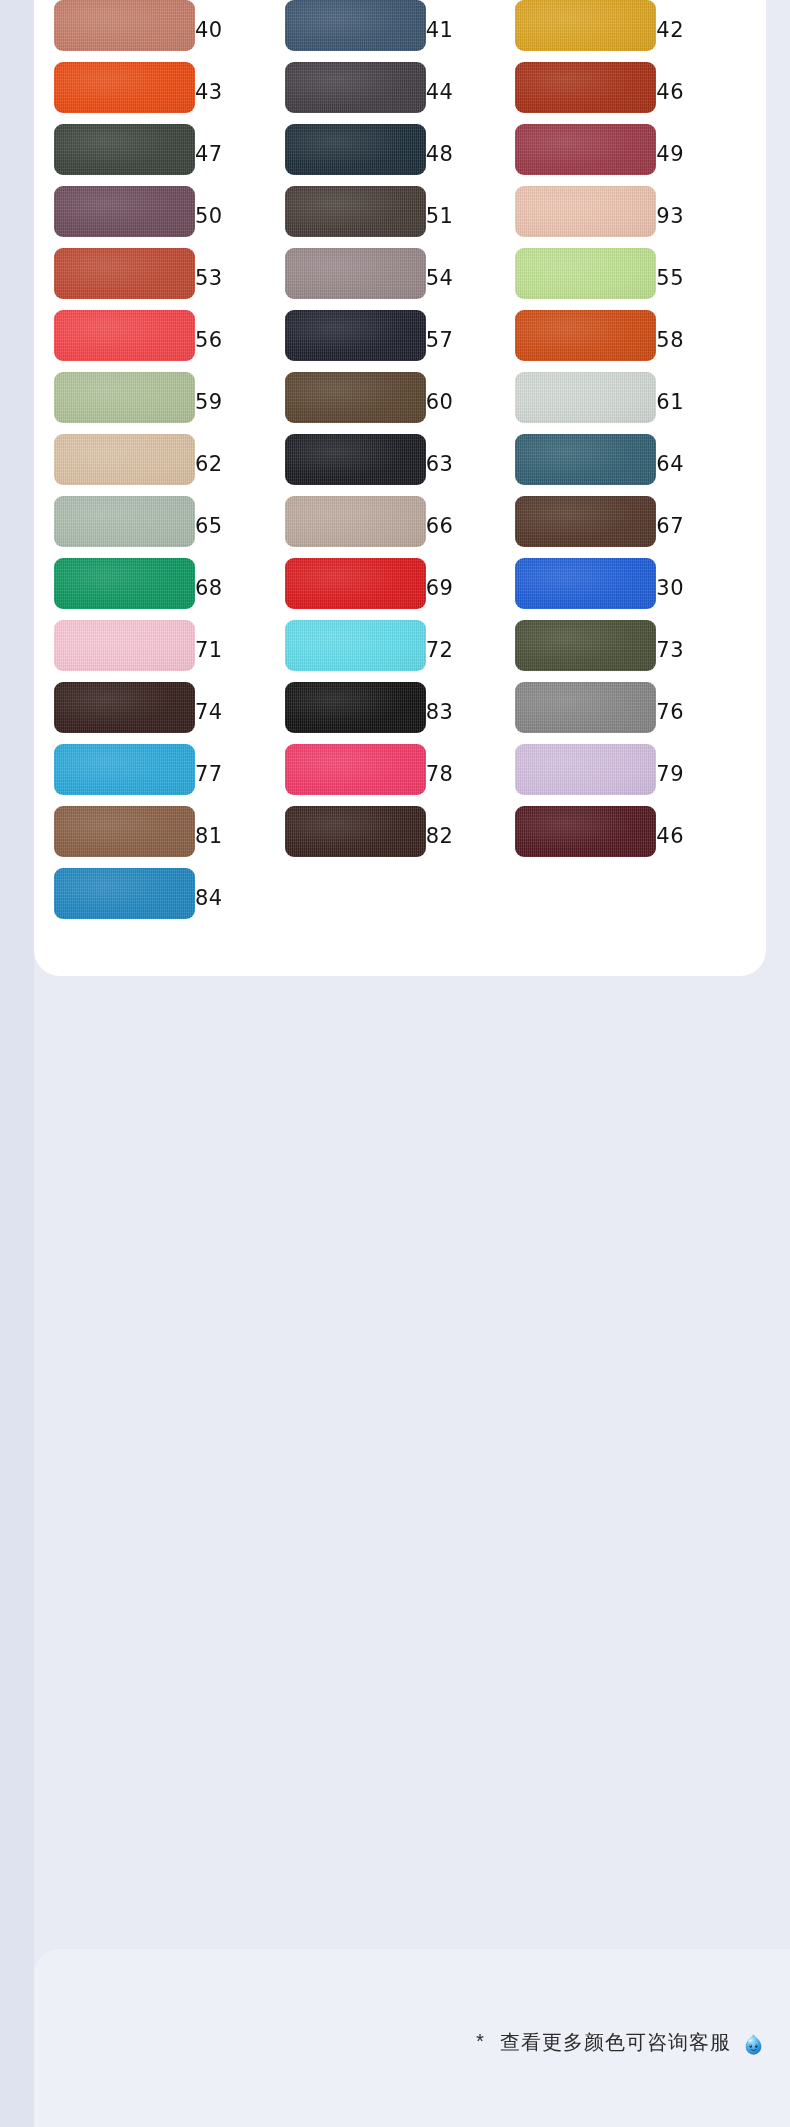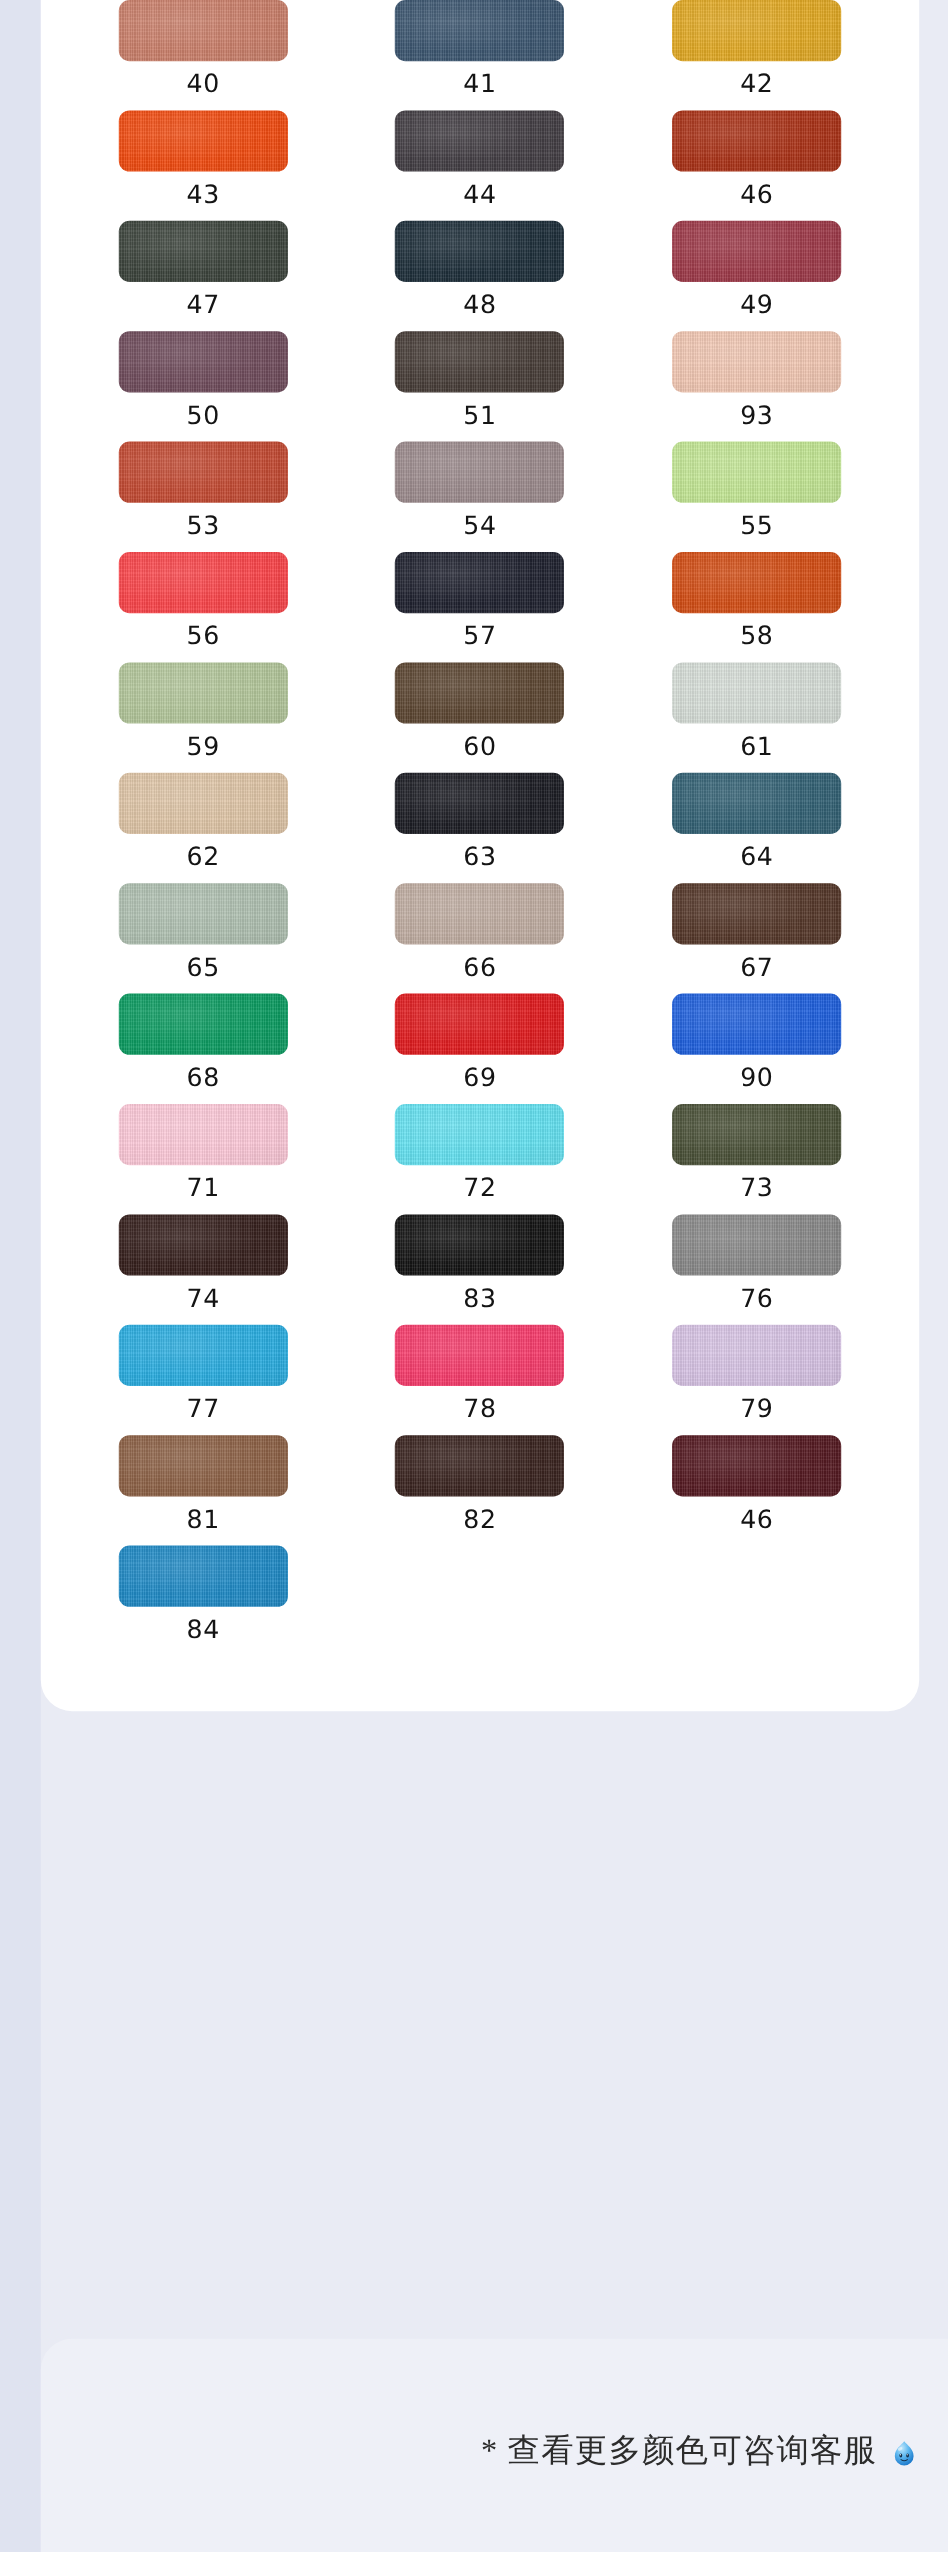--- a/index.html
+++ b/index.html
@@ -57,21 +57,21 @@
     display: grid;
     grid-template-columns: repeat(3, 1fr);
     column-gap: 0px;
     row-gap: 0px;
     padding: 0 20px;
     box-sizing: border-box;
   }
 
   .swatch-cell {
     display: flex;
-    flex-direction: column;
+    flex-direction: row;
     align-items: center;
     padding-bottom: 11px;
   }
 
   .swatch-chip {
     width: 141px;
     height: 51px;
     border-radius: 9px;
     position: relative;
     overflow: hidden;
@@ -127,23 +127,23 @@
     box-sizing: border-box;
     display: flex;
     align-items: center;
     justify-content: flex-end;
     padding-right: 24px;
   }
   .footer-note {
     display: flex;
     align-items: center;
     gap: 10px;
-    font-size: 27px;
+    font-size: 20px;
     color: #2c2c2c;
-    font-family: Liberation Serif, serif;
+    font-family: Liberation Mono, monospace;
     letter-spacing: 1px;
     position: relative;
     top: 4px;
   }
   .footer-emoji {
     width: 25px;
     height: 25px;
     display: inline-block;
     position: relative;
     top: 2px;
@@ -270,21 +270,21 @@
         <div class="swatch-cell">
           <div class="swatch-chip" style="background: rgb(12, 155, 97);"></div>
           <div class="swatch-label">68</div>
         </div>
         <div class="swatch-cell">
           <div class="swatch-chip" style="background: rgb(223, 27, 31);"></div>
           <div class="swatch-label">69</div>
         </div>
         <div class="swatch-cell">
           <div class="swatch-chip" style="background: rgb(32, 96, 220);"></div>
-          <div class="swatch-label">90</div>
+          <div class="swatch-label">30</div>
         </div>
         <div class="swatch-cell">
           <div class="swatch-chip" style="background: rgb(251, 200, 215);"></div>
           <div class="swatch-label">71</div>
         </div>
         <div class="swatch-cell">
           <div class="swatch-chip" style="background: rgb(100, 224, 239);"></div>
           <div class="swatch-label">72</div>
         </div>
         <div class="swatch-cell">

